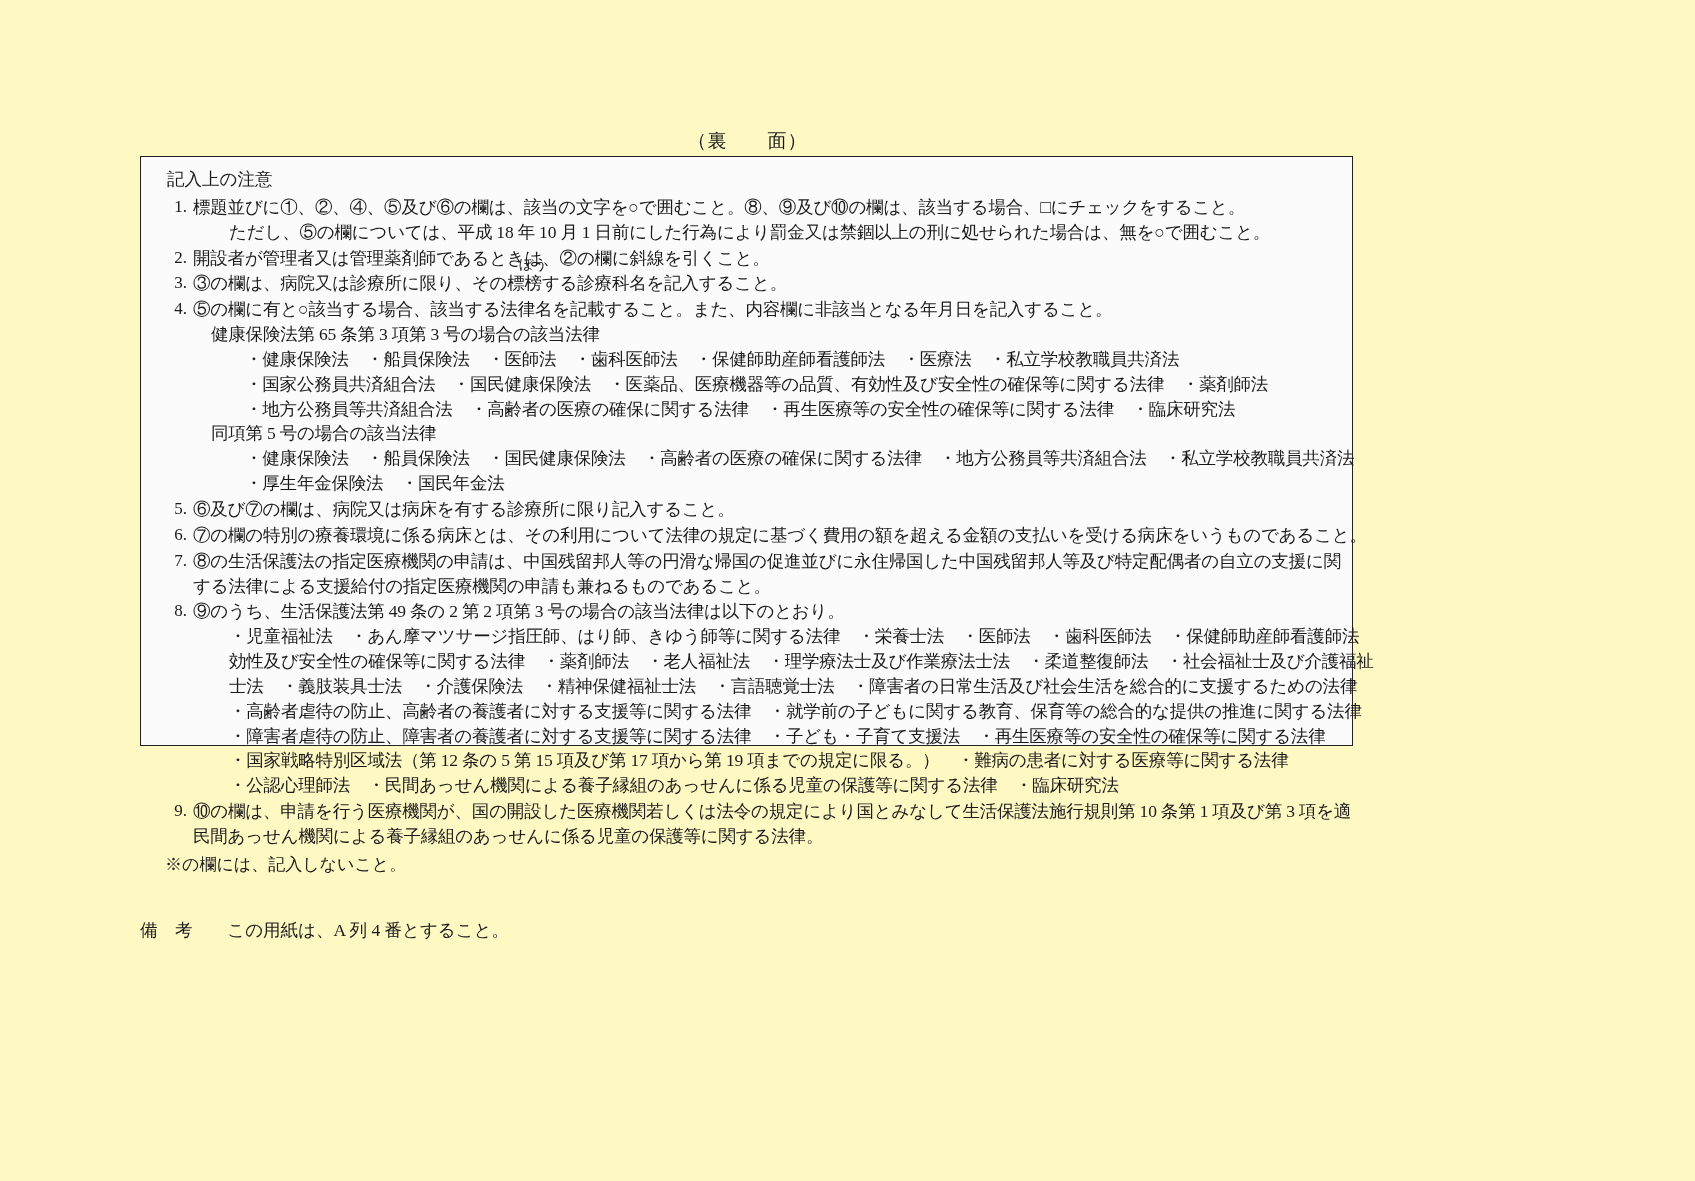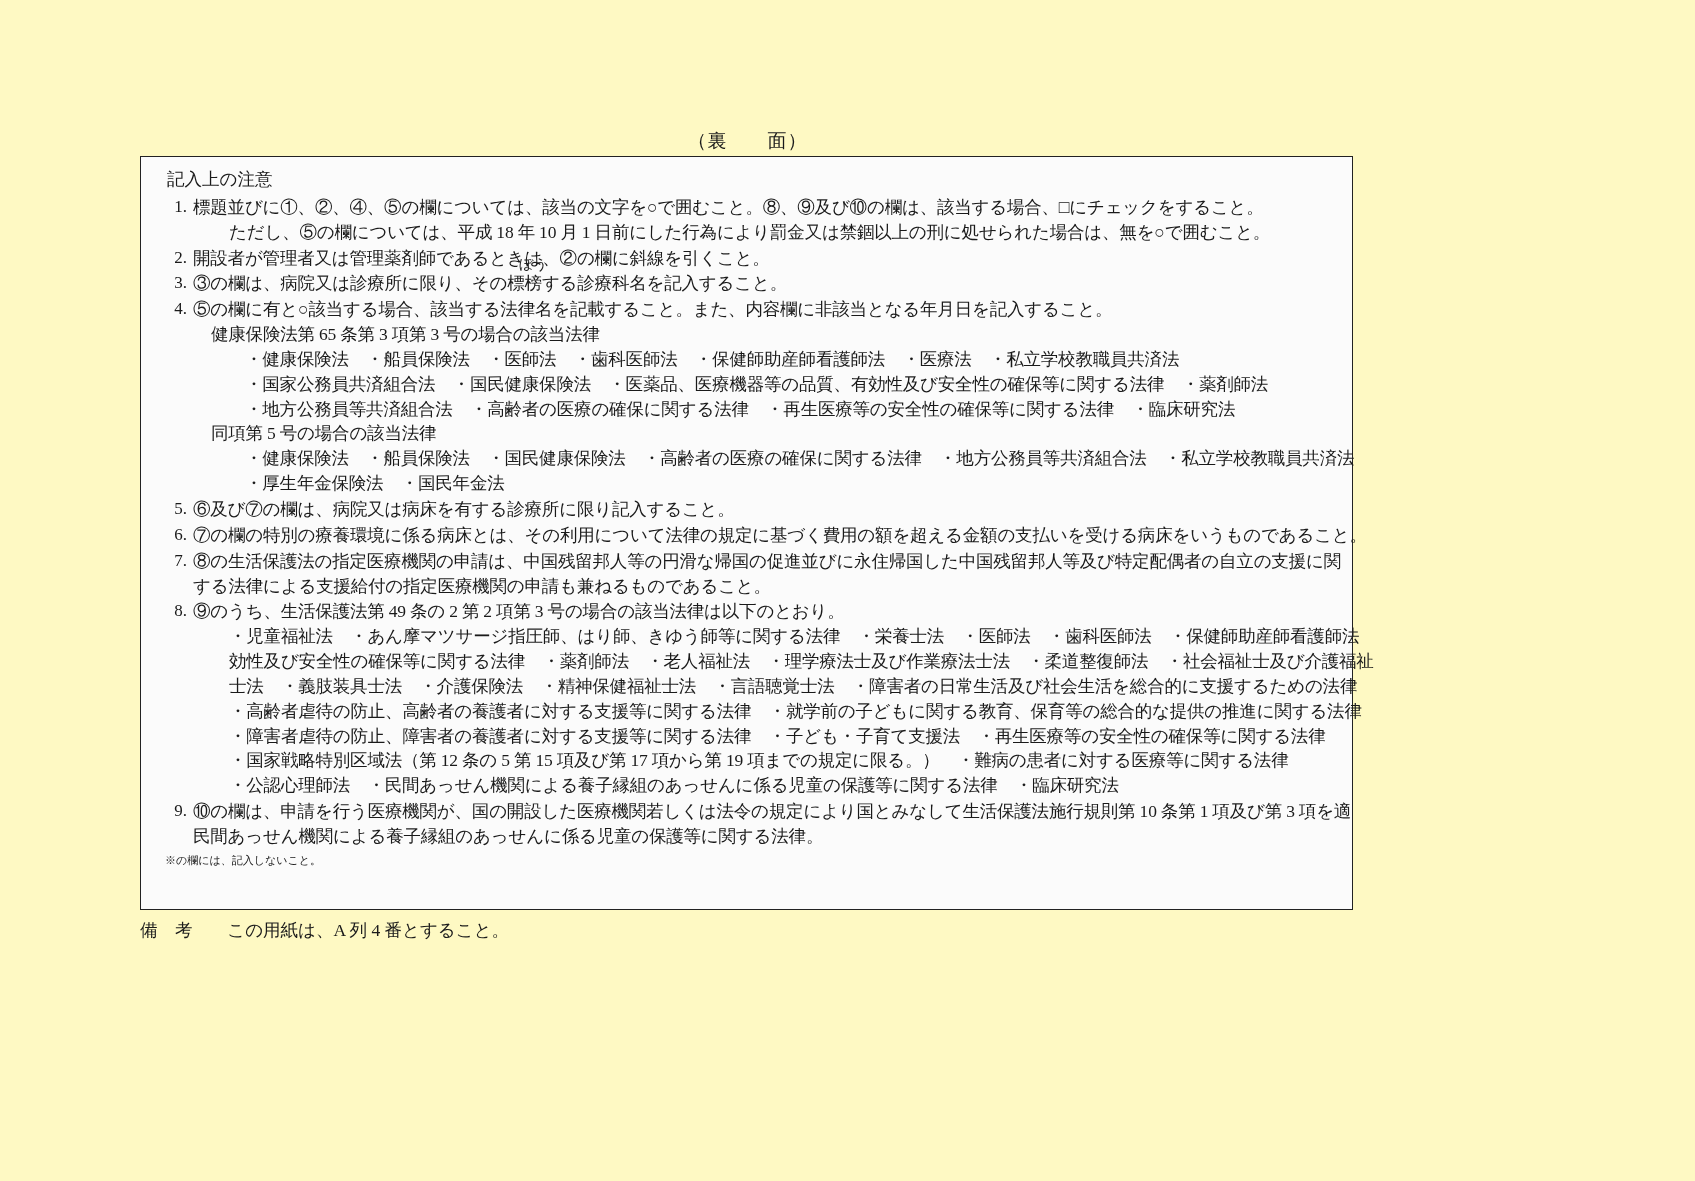--- a/index.html
+++ b/index.html
@@ -37,21 +37,21 @@
     width: 1215px;
     text-align: center;
     font-size: 19px;
     letter-spacing: 1px;
   }
   .frame {
     position: absolute;
     left: 0;
     top: 28px;
     width: 1213px;
-    height: 754px;
+    height: 590px;
     border: 1px solid #222;
     box-sizing: border-box;
     background: #fbfbfb;
   }
   .frame-inner {
     padding: 10px 14px 0 14px;
     font-size: 17.5px;
     line-height: 1.42;
   }
   .notes-title {
@@ -78,21 +78,21 @@
   }
   .ln {
     display: block;
     white-space: nowrap;
   }
   .indent1 { padding-left: 36px; }
   .indent2 { padding-left: 52px; }
   .tight { letter-spacing: -0.2px; }
   .small-note {
     margin: 4px 0 0 10px;
-    font-size: 11px;
+    font-size: 17px;
   }
   .biko {
     position: absolute;
     left: 0;
     top: 790px;
     font-size: 17.5px;
     white-space: nowrap;
   }
   .biko .sp { display: inline-block; width: 26px; }
   .rt-wrap {
@@ -121,21 +121,21 @@
 
     <div class="frame">
       <div class="frame-inner">
 
         <div class="notes-title">記入上の注意</div>
 
         <ol class="notes">
 
           <li>
             <span class="num">1.</span>
-            <span class="ln tight">標題並びに①、②、④、⑤の欄については、該当の文字を○で囲むこと。⑧、⑨及び⑩の欄は、該当する場合、□にチェックをすること。</span>
+            <span class="ln tight">標題並びに①、②、④、⑤及び⑥の欄は、該当の文字を○で囲むこと。⑧、⑨及び⑩の欄は、該当する場合、□にチェックをすること。</span>
             <span class="ln tight indent1">ただし、⑤の欄については、平成 18 年 10 月 1 日前にした行為により罰金又は禁錮以上の刑に処せられた場合は、無を○で囲むこと。</span>
           </li>
 
           <li>
             <span class="num">2.</span>
             <span class="ln tight">開設者が管理者又は管理薬剤師であるときは、②の欄に斜線を引くこと。</span>
           </li>
 
           <li>
             <span class="num">3.</span>

